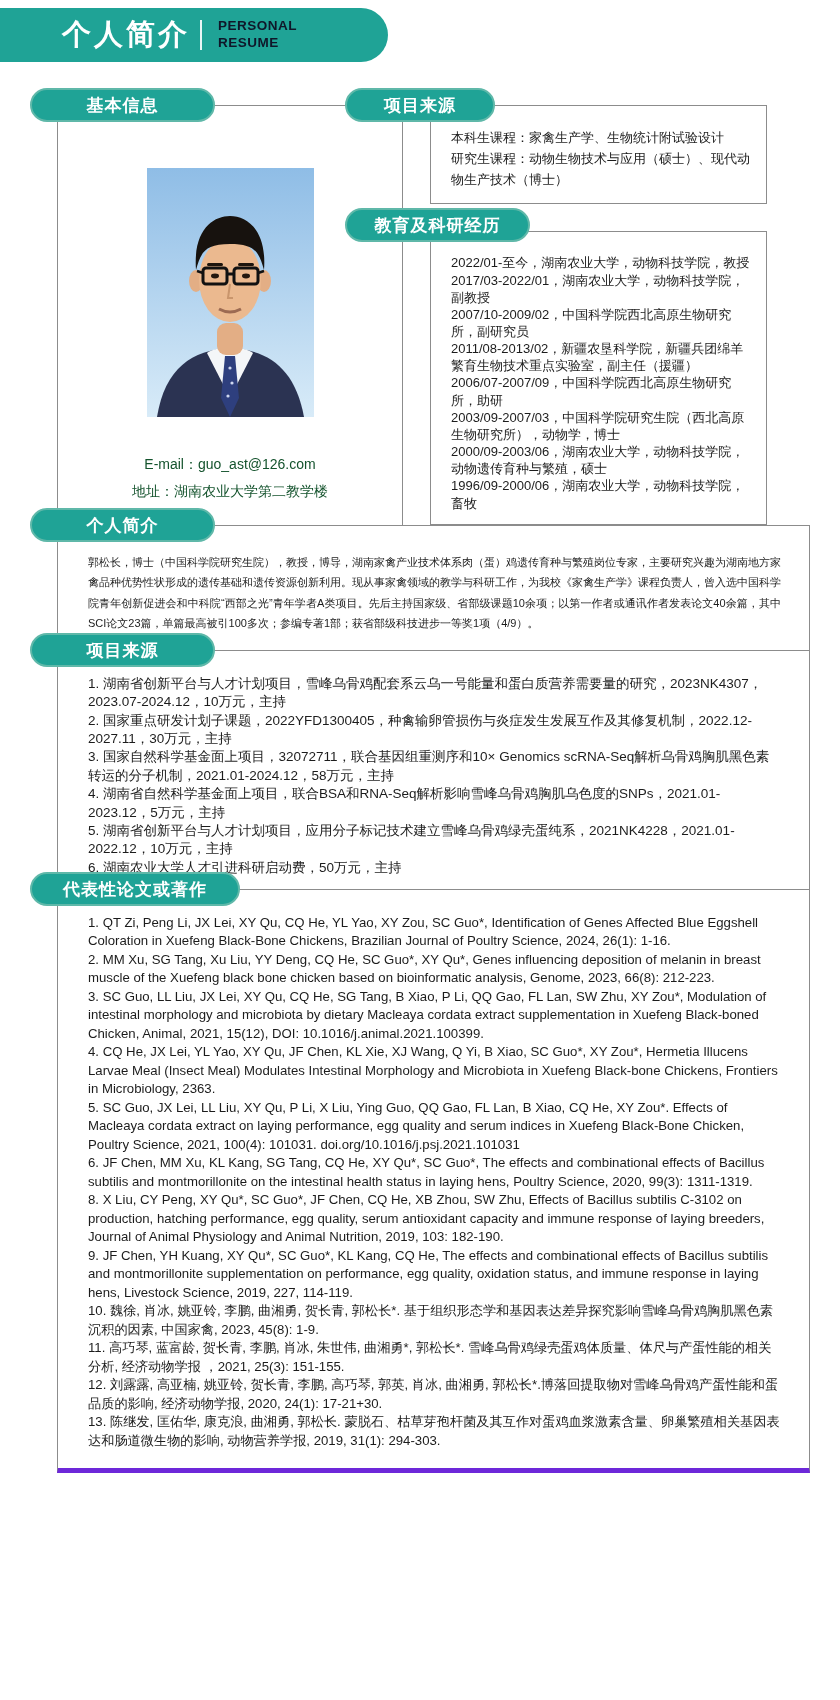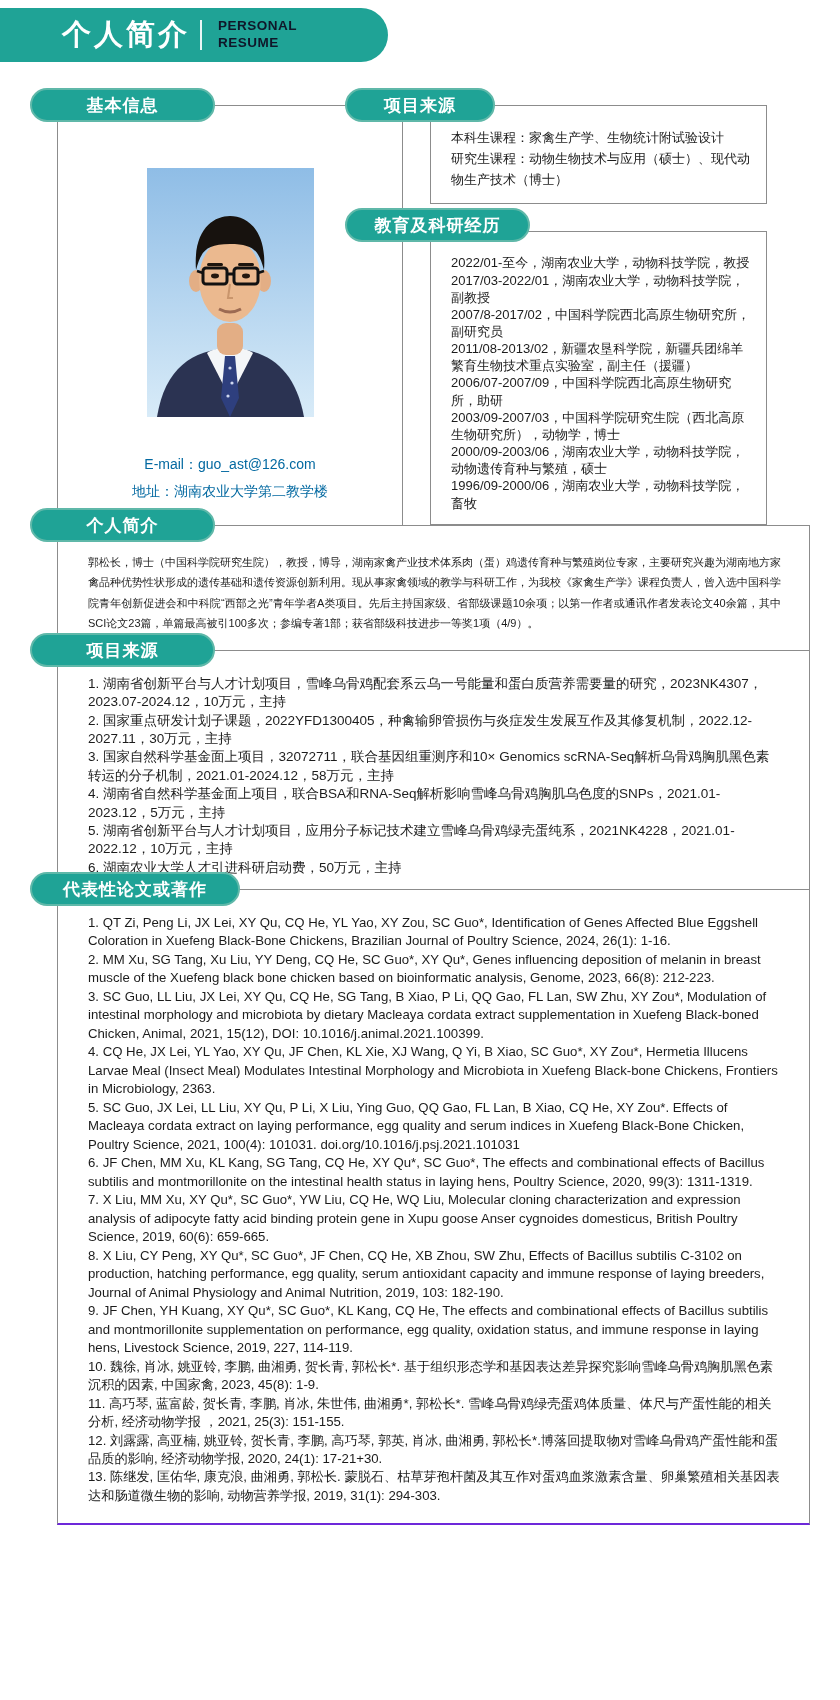--- a/index.html
+++ b/index.html
@@ -25,30 +25,30 @@
   }
   .w185{width:185px;} .w150{width:150px;} .w205{width:210px;}
   
   .box{border:1px solid #8C8C8C;margin-left:27px;background:#fff;box-sizing:border-box;}
   .content{padding:0 30px;}
   .columns{display:flex;margin-top:26px;align-items:stretch;}
   .col-left{width:373px;display:flex;flex-direction:column;}
   .col-right{flex:1;margin-right:43px;display:flex;flex-direction:column;}
   .col-right .pill{margin-left:-58px;}
   .box.basic{flex:1;border-bottom:none;display:flex;flex-direction:column;align-items:center;padding-top:62px;}
-  .contact{margin-top:34px;text-align:center;font-size:14px;line-height:1.95;color:#0369a1;}
+  .contact{margin-top:34px;text-align:center;font-size:14px;line-height:1.95;color:#14532d;}
   .box.courses{padding:22px 14px 13px 20px;font-size:13px;line-height:1.6;}
   .box.edu{padding:22px 12px 12px 20px;font-size:13px;line-height:1.32;margin-top:6px;}
   .edu .li{margin:0;}
   
   .flowpill{margin-top:-17px;margin-bottom:-17px;}
   .box.flow{border-bottom:none;}
   .box.profile{padding:26px 28px 16px 30px;font-size:11px;line-height:1.87;text-align:justify;}
   .box.projects{padding:24px 28px 12px 30px;font-size:13.5px;line-height:1.36;}
-  .box.pubs{padding:24px 26px 18px 30px;font-size:13.2px;line-height:1.4;border-bottom:2px solid #6d28d9;}
+  .box.pubs{padding:24px 26px 18px 30px;font-size:13.2px;line-height:1.4;border-bottom:5px solid #6d28d9;}
   .li{margin:0;}
   .photo{display:block;}
 </style>
 </head>
 <body>
 
 <div class="page">
 
   <div class="banner">
     <span class="banner-zh">个人简介</span>
@@ -121,21 +121,21 @@
           <div>
               <div class="li">本科生课程：家禽生产学、生物统计附试验设计</div>
               <div class="li">研究生课程：动物生物技术与应用（硕士）、现代动物生产技术（博士）</div>
             </div>
         </div>
         <div class="pill w185" style="margin-top:4px;">教育及科研经历</div>
         <div class="box edu">
           <div>
               <div class="li">2022/01-至今，湖南农业大学，动物科技学院，教授</div>
               <div class="li">2017/03-2022/01，湖南农业大学，动物科技学院，副教授</div>
-              <div class="li">2007/8-2017/02，中国科学院西北高原生物研究所，副研究员</div>
+              <div class="li">2007/10-2009/02，中国科学院西北高原生物研究所，副研究员</div>
               <div class="li">2011/08-2013/02，新疆农垦科学院，新疆兵团绵羊繁育生物技术重点实验室，副主任（援疆）</div>
               <div class="li">2006/07-2007/09，中国科学院西北高原生物研究所，助研</div>
               <div class="li">2003/09-2007/03，中国科学院研究生院（西北高原生物研究所），动物学，博士</div>
               <div class="li">2000/09-2003/06，湖南农业大学，动物科技学院，动物遗传育种与繁殖，硕士</div>
               <div class="li">1996/09-2000/06，湖南农业大学，动物科技学院，畜牧</div>
             </div>
         </div>
       </div>
     </div>
 
@@ -158,21 +158,20 @@
 
     <div class="pill w205 flowpill">代表性论文或著作</div>
     <div class="box pubs">
       <div>
           <div class="li">1. QT Zi, Peng Li, JX Lei, XY Qu, CQ He, YL Yao, XY Zou, SC Guo*, Identification of Genes Affected Blue Eggshell Coloration in Xuefeng Black-Bone Chickens, Brazilian Journal of Poultry Science, 2024, 26(1): 1-16.</div>
           <div class="li">2. MM Xu, SG Tang, Xu Liu, YY Deng, CQ He, SC Guo*, XY Qu*, Genes influencing deposition of melanin in breast muscle of the Xuefeng black bone chicken based on bioinformatic analysis, Genome, 2023, 66(8): 212-223.</div>
           <div class="li">3. SC Guo, LL Liu, JX Lei, XY Qu, CQ He, SG Tang, B Xiao, P Li, QQ Gao, FL Lan, SW Zhu, XY Zou*, Modulation of intestinal morphology and microbiota by dietary Macleaya cordata extract supplementation in Xuefeng Black-boned Chicken, Animal, 2021, 15(12), DOI: 10.1016/j.animal.2021.100399.</div>
           <div class="li">4. CQ He, JX Lei, YL Yao, XY Qu, JF Chen, KL Xie, XJ Wang, Q Yi, B Xiao, SC Guo*, XY Zou*, Hermetia Illucens Larvae Meal (Insect Meal) Modulates Intestinal Morphology and Microbiota in Xuefeng Black-bone Chickens, Frontiers in Microbiology, 2363.</div>
           <div class="li">5. SC Guo, JX Lei, LL Liu, XY Qu, P Li, X Liu, Ying Guo, QQ Gao, FL Lan, B Xiao, CQ He, XY Zou*. Effects of Macleaya cordata extract on laying performance, egg quality and serum indices in Xuefeng Black-Bone Chicken, Poultry Science, 2021, 100(4): 101031. doi.org/10.1016/j.psj.2021.101031</div>
           <div class="li">6. JF Chen, MM Xu, KL Kang, SG Tang, CQ He, XY Qu*, SC Guo*, The effects and combinational effects of Bacillus subtilis and montmorillonite on the intestinal health status in laying hens, Poultry Science, 2020, 99(3): 1311-1319.</div>
-          <div class="li">7. X Liu, MM Xu, XY Qu*, SC Guo*, YW Liu, CQ He, WQ Liu, Molecular cloning characterization and expression analysis of adipocyte fatty acid binding protein gene in Xupu goose Anser cygnoides domesticus, British Poultry Science, 2019, 60(6): 659-665.</div>
           <div class="li">8. X Liu, CY Peng, XY Qu*, SC Guo*, JF Chen, CQ He, XB Zhou, SW Zhu, Effects of Bacillus subtilis C-3102 on production, hatching performance, egg quality, serum antioxidant capacity and immune response of laying breeders, Journal of Animal Physiology and Animal Nutrition, 2019, 103: 182-190.</div>
           <div class="li">9. JF Chen, YH Kuang, XY Qu*, SC Guo*, KL Kang, CQ He, The effects and combinational effects of Bacillus subtilis and montmorillonite supplementation on performance, egg quality, oxidation status, and immune response in laying hens, Livestock Science, 2019, 227, 114-119.</div>
           <div class="li">10. 魏徐, 肖冰, 姚亚铃, 李鹏, 曲湘勇, 贺长青, 郭松长*. 基于组织形态学和基因表达差异探究影响雪峰乌骨鸡胸肌黑色素沉积的因素, 中国家禽, 2023, 45(8): 1-9.</div>
           <div class="li">11. 高巧琴, 蓝富龄, 贺长青, 李鹏, 肖冰, 朱世伟, 曲湘勇*, 郭松长*. 雪峰乌骨鸡绿壳蛋鸡体质量、体尺与产蛋性能的相关分析, 经济动物学报 ，2021, 25(3): 151-155.</div>
           <div class="li">12. 刘露露, 高亚楠, 姚亚铃, 贺长青, 李鹏, 高巧琴, 郭英, 肖冰, 曲湘勇, 郭松长*.博落回提取物对雪峰乌骨鸡产蛋性能和蛋品质的影响, 经济动物学报, 2020, 24(1): 17-21+30.</div>
           <div class="li">13. 陈继发, 匡佑华, 康克浪, 曲湘勇, 郭松长. 蒙脱石、枯草芽孢杆菌及其互作对蛋鸡血浆激素含量、卵巢繁殖相关基因表达和肠道微生物的影响, 动物营养学报, 2019, 31(1): 294-303.</div>
         </div>
     </div>
 
   </div>

